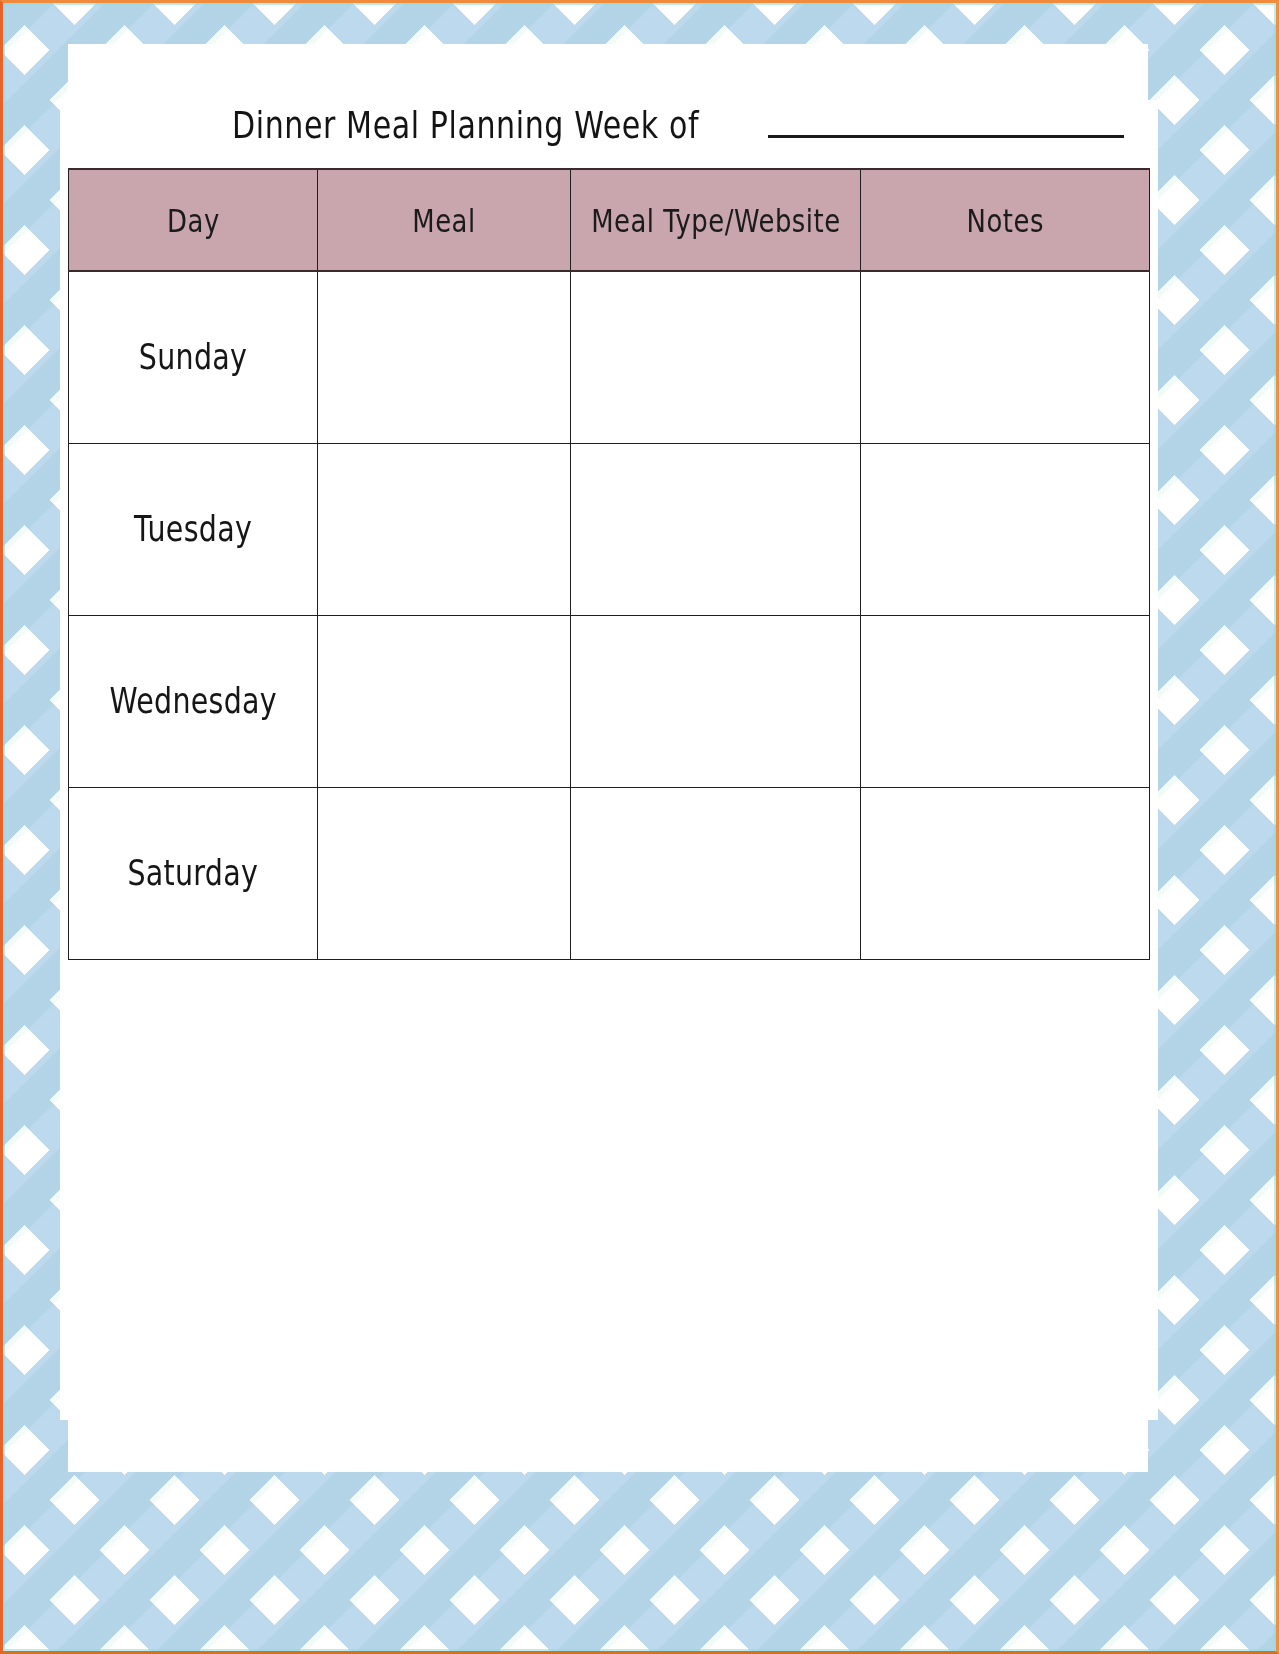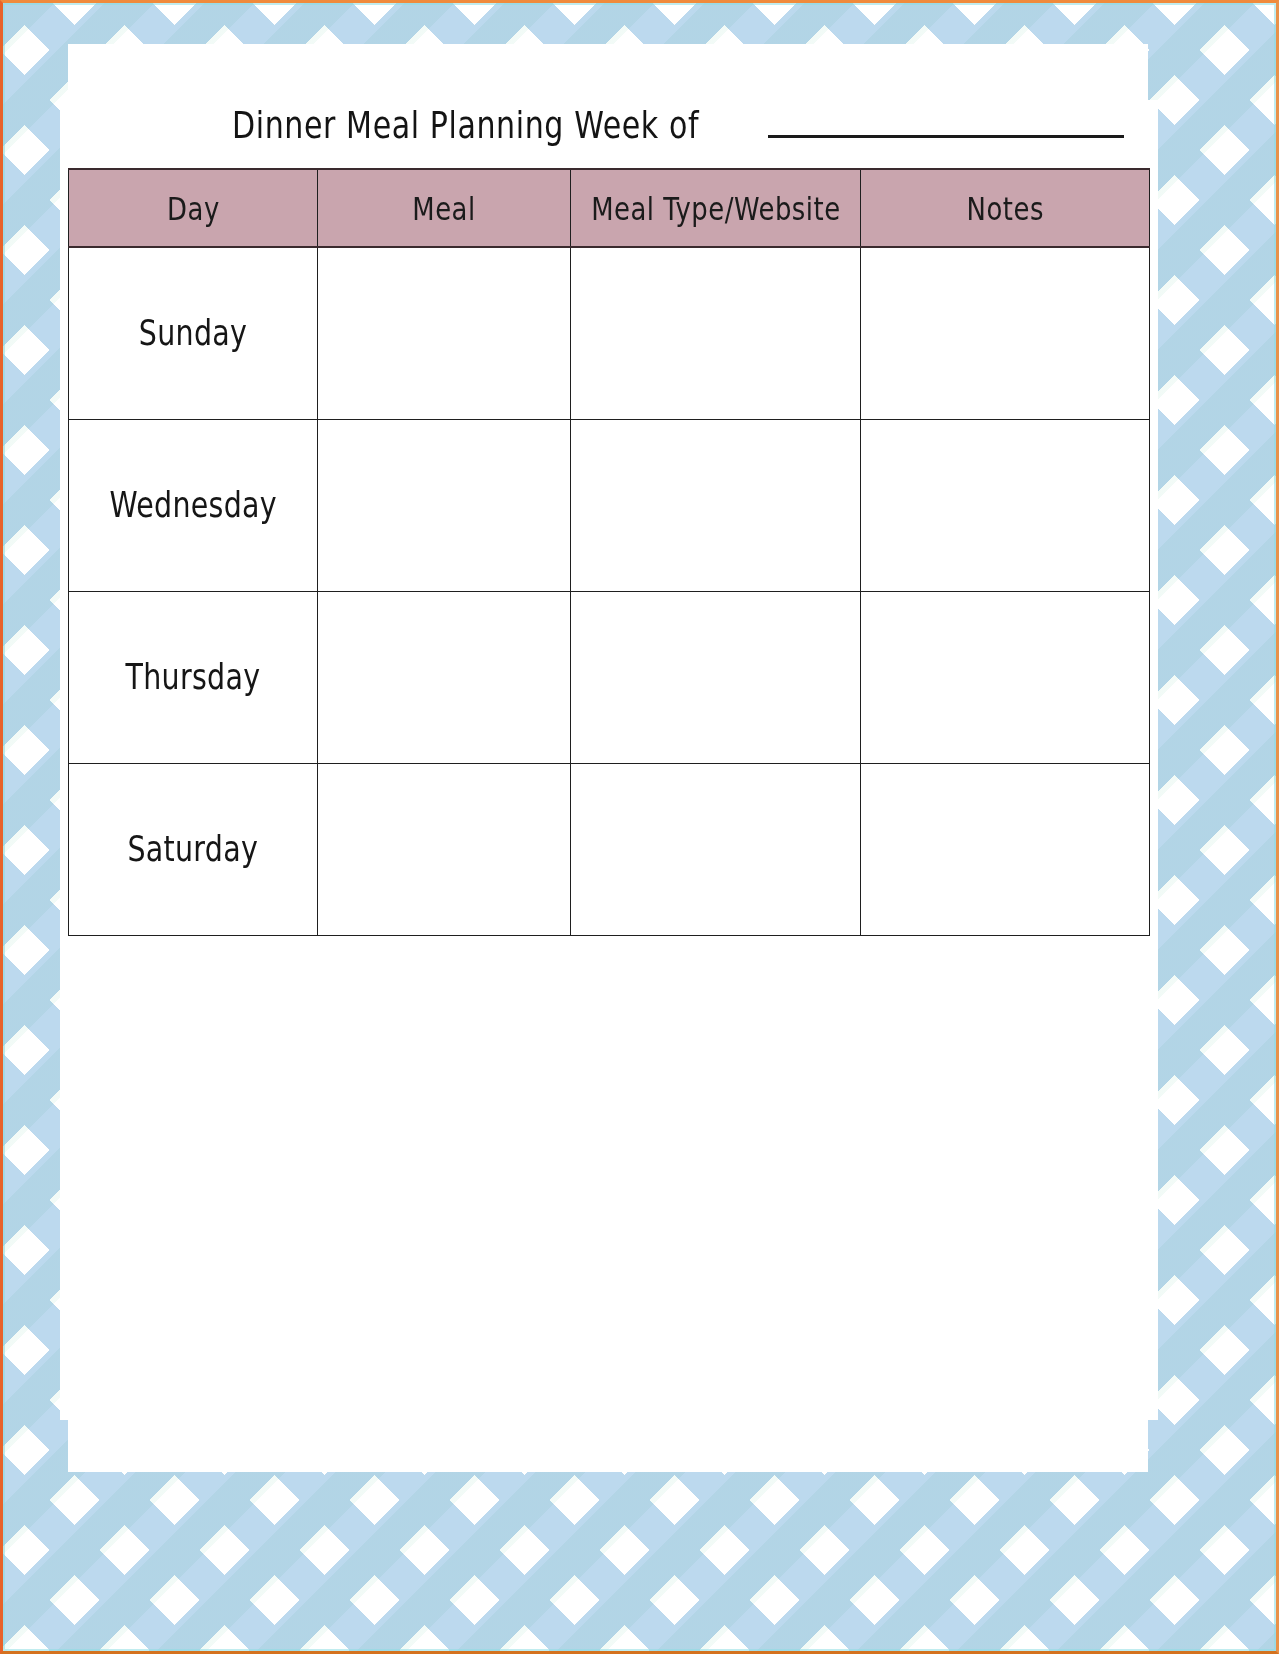--- a/index.html
+++ b/index.html
@@ -114,21 +114,21 @@
   .planner {
     position: absolute;
     left: 68px;
     top: 168px;
     width: 1081px;
     border-collapse: collapse;
     table-layout: fixed;
   }
   .planner td, .planner th {
     border: 1.6px solid #1f1f1f;
-    padding: 0;
+    padding: 12px;
     vertical-align: middle;
   }
   .planner thead th {
     background: #c9a5ae;
     height: 76px;
     border-top: 2.4px solid #3a2a2e;
     border-bottom: 2.4px solid #3a2a2e;
   }
   .hdr-label {
     font-family: "DejaVu Sans", sans-serif;
@@ -209,38 +209,38 @@
       <tr class="row-sunday">
         <td class="day-cell">
           <span class="day-label">Sunday</span>
         </td>
         <td class="entry-cell"></td>
         <td class="entry-cell"></td>
         <td class="entry-cell"></td>
       </tr>
 
 
+      <tr>
+        <td class="day-cell">
+          <span class="day-label">Tuesday</span>
+        </td>
+        <td class="entry-cell"></td>
+        <td class="entry-cell"></td>
+        <td class="entry-cell"></td>
+      </tr>
 
       <tr>
         <td class="day-cell">
           <span class="day-label">Wednesday</span>
         </td>
         <td class="entry-cell"></td>
         <td class="entry-cell"></td>
         <td class="entry-cell"></td>
       </tr>
 
-      <tr>
-        <td class="day-cell">
-          <span class="day-label">Thursday</span>
-        </td>
-        <td class="entry-cell"></td>
-        <td class="entry-cell"></td>
-        <td class="entry-cell"></td>
-      </tr>
 
 
       <tr>
         <td class="day-cell">
           <span class="day-label">Saturday</span>
         </td>
         <td class="entry-cell"></td>
         <td class="entry-cell"></td>
         <td class="entry-cell"></td>
       </tr>

